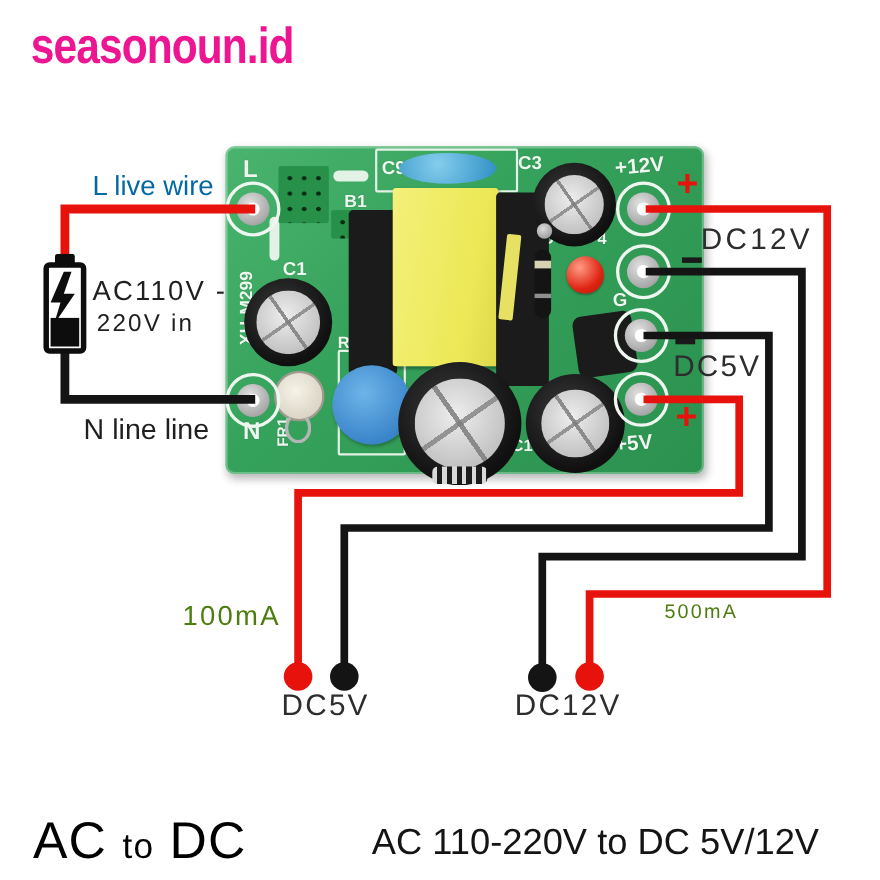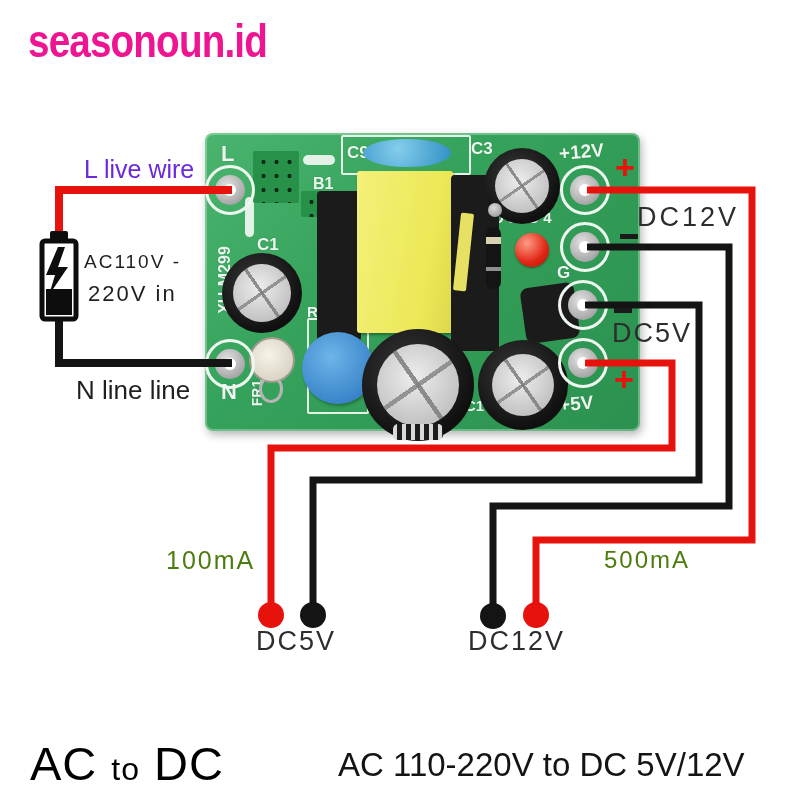--- a/index.html
+++ b/index.html
@@ -11,21 +11,21 @@
 
   
   .logo{
     left:28px;top:14px;font-size:46px;font-weight:800;color:#ee1592;
     letter-spacing:-1px;transform:scaleX(.84);transform-origin:left top;
     white-space:nowrap;
   }
 
   
   .ann{white-space:nowrap;color:#1f1f1f;}
-  .red-text{color:#6d28d9;}
+  .red-text{color:#0369a1;}
   .gray-text{color:#4d7c0f;}
 
   
   .board{
     left:205px;top:133px;width:435px;height:298px;border-radius:8px;
     background:linear-gradient(135deg,#4ab46e 0%,#35a25b 40%,#2b914f 100%);
     box-shadow:inset 0 0 0 2px rgba(220,245,225,.35), 2px 4px 8px rgba(0,0,0,.28);
     z-index:1;
   }
   .silk{position:absolute;color:#eef7ef;font-weight:bold;white-space:nowrap;
@@ -179,34 +179,34 @@
   <polyline points="585,305 699,305 699,480 313,480 313,610" fill="none" stroke="#141414" stroke-width="7"></polyline>
   <polyline points="585,363 672,363 672,448 271,448 271,610" fill="none" stroke="#e8120c" stroke-width="7"></polyline>
 
   <circle cx="271" cy="615" r="13" fill="#e8120c"></circle>
   <circle cx="313" cy="615" r="13" fill="#141414"></circle>
   <circle cx="493" cy="616" r="13" fill="#141414"></circle>
   <circle cx="536" cy="615" r="13" fill="#e8120c"></circle>
 </svg>
 
 <div class="abs labels ann red-text" style="left:84px;top:155px;font-size:25px;">L live wire</div>
-<div class="abs labels ann" style="left:84px;top:251px;font-size:19px;letter-spacing:2px;">AC110V -</div>
+<div class="abs labels ann" style="left:84px;top:251px;font-size:25px;letter-spacing:2px;">AC110V -</div>
 <div class="abs labels ann" style="left:88px;top:281px;font-size:22px;letter-spacing:2px;">220V in</div>
 <div class="abs labels ann" style="left:76px;top:375px;font-size:26px;">N line line</div>
 
 <div class="plus-sym" style="left:615px;top:150px;">+</div>
 <div class="abs labels ann" style="left:637px;top:202px;font-size:27px;color:#2d2d2d;letter-spacing:3px;">DC12V</div>
 <div class="minus-bar" style="left:620px;top:234px;width:18px;"></div>
 
 <div class="minus-bar" style="left:614px;top:308px;width:18px;"></div>
 <div class="abs labels ann" style="left:612px;top:318px;font-size:27px;color:#2d2d2d;letter-spacing:2px;">DC5V</div>
 <div class="plus-sym" style="left:614px;top:362px;">+</div>
 
 <div class="abs labels ann gray-text" style="left:166px;top:546px;font-size:25px;letter-spacing:2px;">100mA</div>
-<div class="abs labels ann gray-text" style="left:604px;top:546px;font-size:24px;letter-spacing:2px;">500mA</div>
+<div class="abs labels ann gray-text" style="left:604px;top:546px;font-size:18px;letter-spacing:2px;">500mA</div>
 <div class="abs labels ann" style="left:256px;top:626px;font-size:27px;color:#2d2d2d;letter-spacing:2px;">DC5V</div>
 <div class="abs labels ann" style="left:468px;top:626px;font-size:27px;color:#2d2d2d;letter-spacing:2px;">DC12V</div>
 
 <div class="abs footer-left ann">
   <span>AC</span>
   <span class="small-to">to</span>
   <span>DC</span>
 </div>
 <div class="abs footer-right ann">AC 110-220V to DC 5V/12V</div>
 

